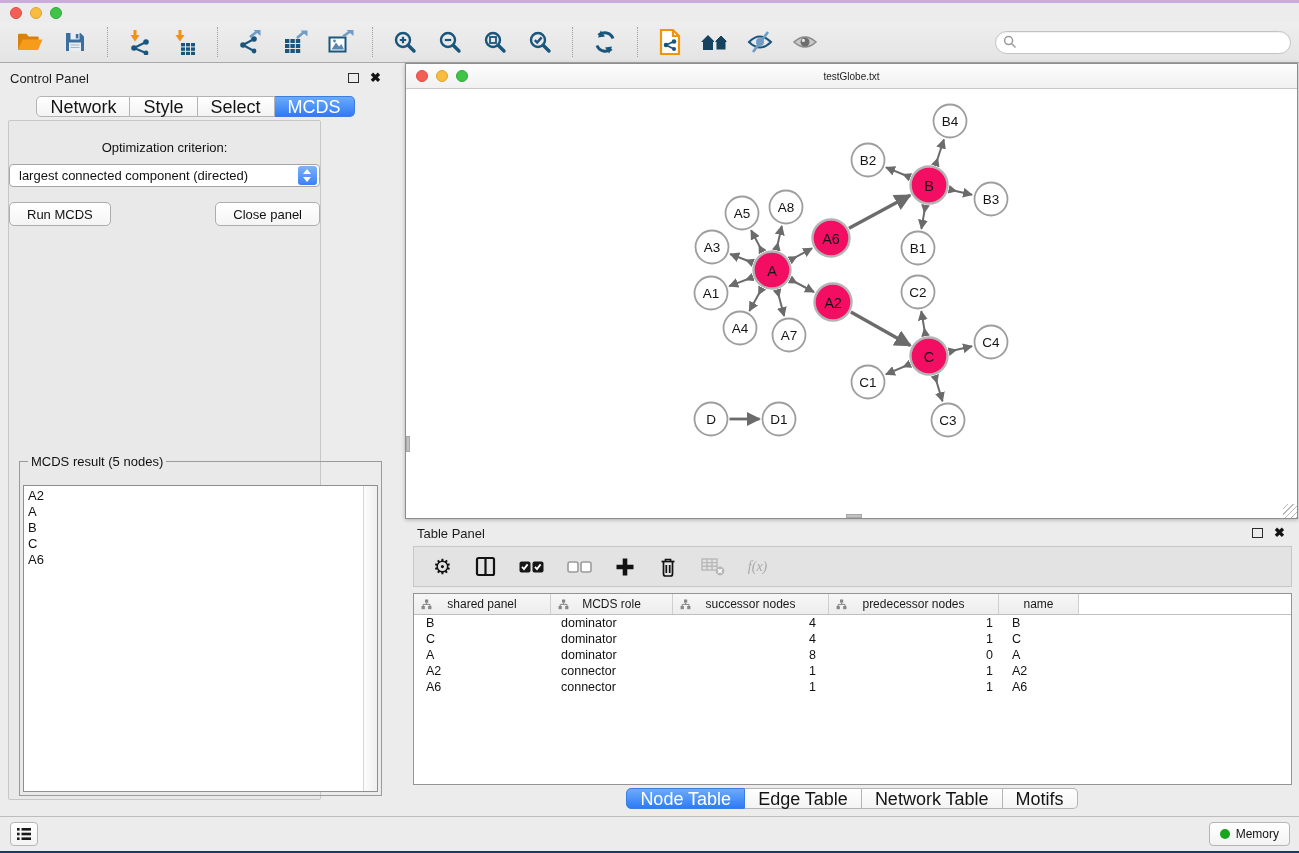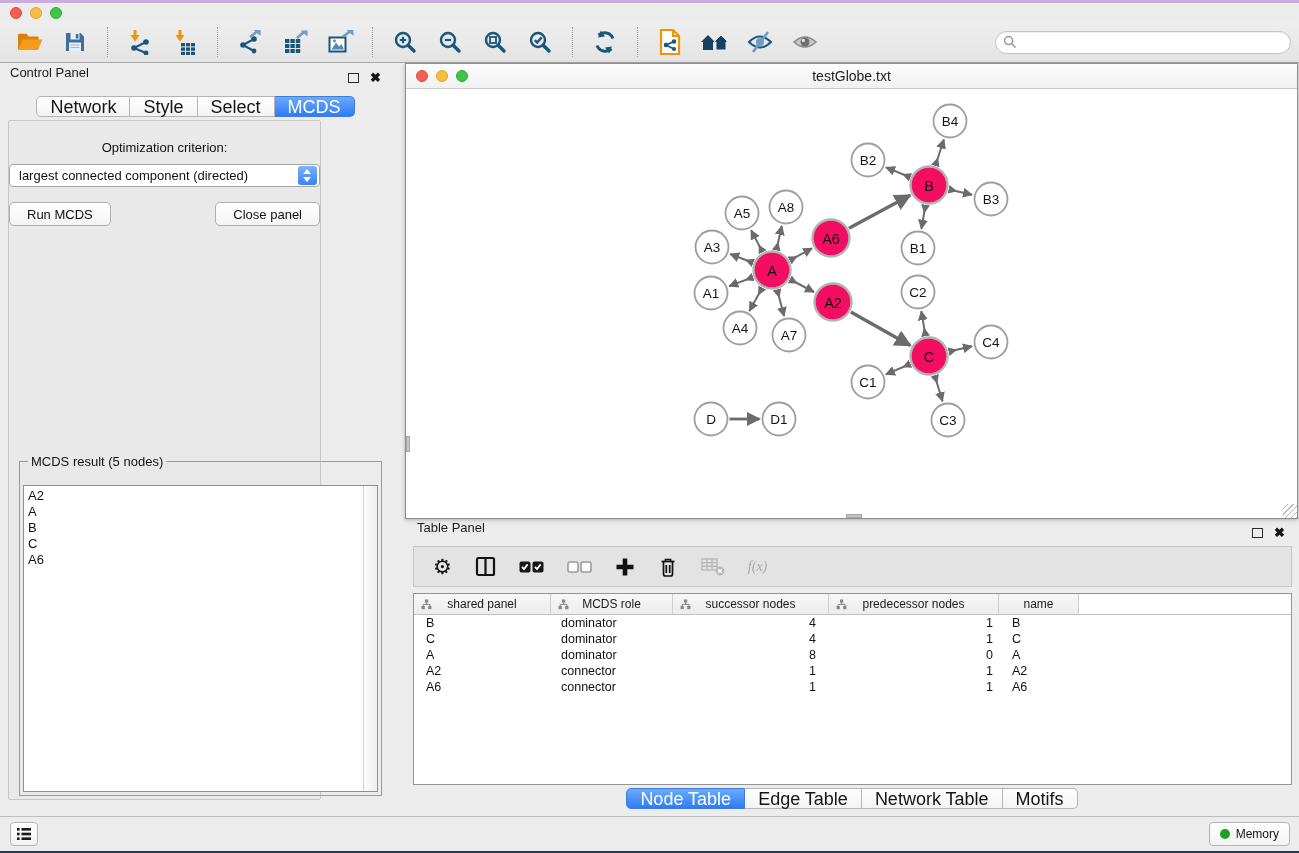--- a/index.html
+++ b/index.html
@@ -33,21 +33,21 @@
   .vsep { width:1px; height:30px; border-left:1px dotted #9f9f9f; margin:0 3px; }
   #search-wrap { margin-left:auto; display:flex; align-items:center; }
   #search-box {
     width:296px; height:23px; border:1px solid #c3c3c3; border-radius:12px;
     background:#fff; display:flex; align-items:center; padding-left:7px; box-shadow:inset 0 1px 1px rgba(0,0,0,.06);
   }
   #search-box input { border:none; outline:none; flex:1; height:18px; font-size:12px; background:transparent; }
 
   
   #control-panel { left:0; top:65px; width:391px; height:747px; }
-  .panel-header { height:26px; display:flex; padding:0 10px; }
+  .panel-header { height:26px; display:flex; align-items:center; padding:0 10px; }
   .panel-title { font-size:13px; color:#1c1c1c; }
   .panel-hdr-icons { margin-left:auto; display:flex; align-items:center; gap:11px; }
   .float-icon { width:11px; height:10px; border:1.6px solid #2b2b2b; display:inline-block; }
   .close-icon { font-size:13px; font-weight:bold; color:#141414; line-height:10px; }
 
   .seg { display:flex; justify-content:center; }
   .seg .tab {
     background:linear-gradient(#ffffff,#f3f3f3); border:1px solid #b4b4b4; border-left:none;
     padding:2px 13px; font-size:18px; color:#141414; height:21px; line-height:16px; cursor:default;
   }
@@ -92,21 +92,21 @@
 
   
   #net-window {
     left:405px; top:63px; width:893px; height:456px;
     background:#fff; border:1px solid #8d8d8d; box-shadow:0 1px 4px rgba(0,0,0,.25);
   }
   #net-titlebar {
     height:25px; background:linear-gradient(#fdfdfd,#f1f1f1); border-bottom:1px solid #c9c9c9;
     position:relative; display:flex; align-items:center;
   }
-  #net-title { position:absolute; left:0; right:0; text-align:center; font-size:14px; color:#1d1d1d; }
+  #net-title { position:absolute; left:0; right:0; text-align:center; font-size:10px; color:#1d1d1d; }
   #net-canvas { position:relative; width:891px; height:429px; background:#fff; }
   #net-grip-left { position:absolute; left:0px; top:347px; width:4px; height:16px; background:#c2c2c2; border:1px solid #a8a8a8; }
   #net-grip-bottom { position:absolute; left:440px; bottom:0px; width:16px; height:4px; background:#c2c2c2; border:1px solid #a8a8a8; }
   #net-resize {
     position:absolute; right:0; bottom:0; width:14px; height:14px;
     background:repeating-linear-gradient(135deg, transparent 0 3px, #b9b9b9 3px 4px);
   }
 
   
   #table-panel { left:405px; top:520px; width:894px; height:296px; }

